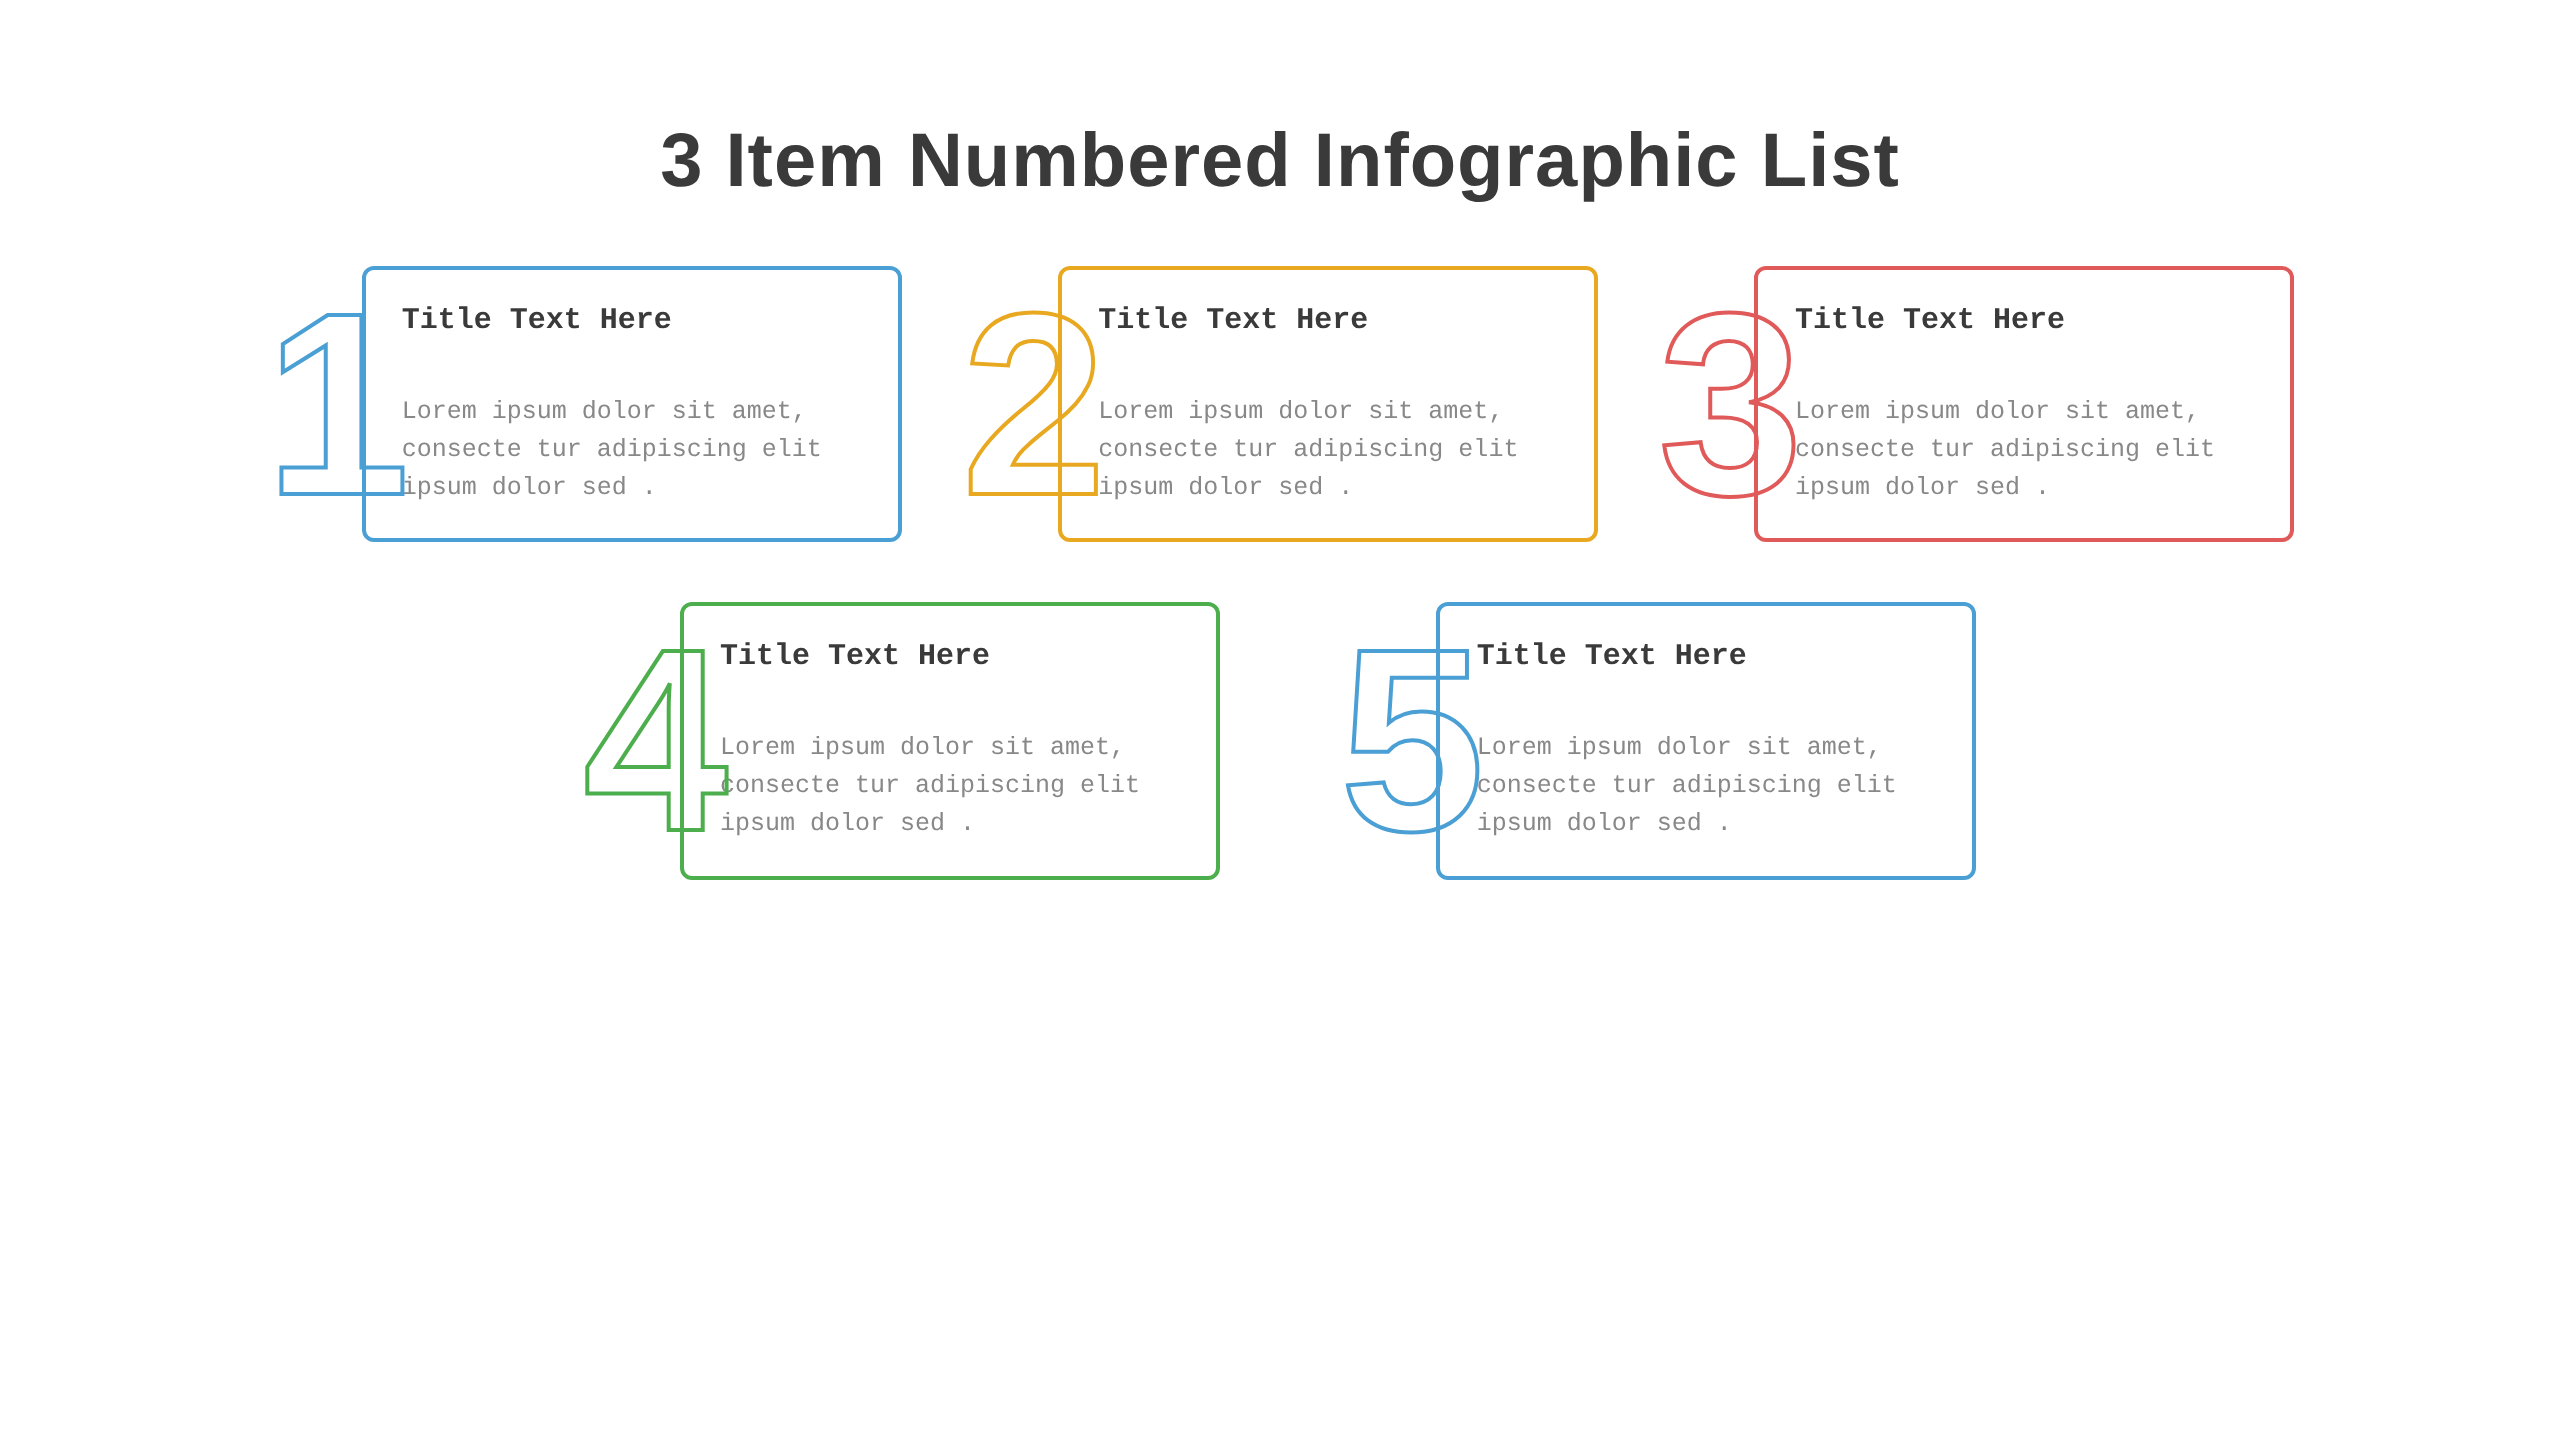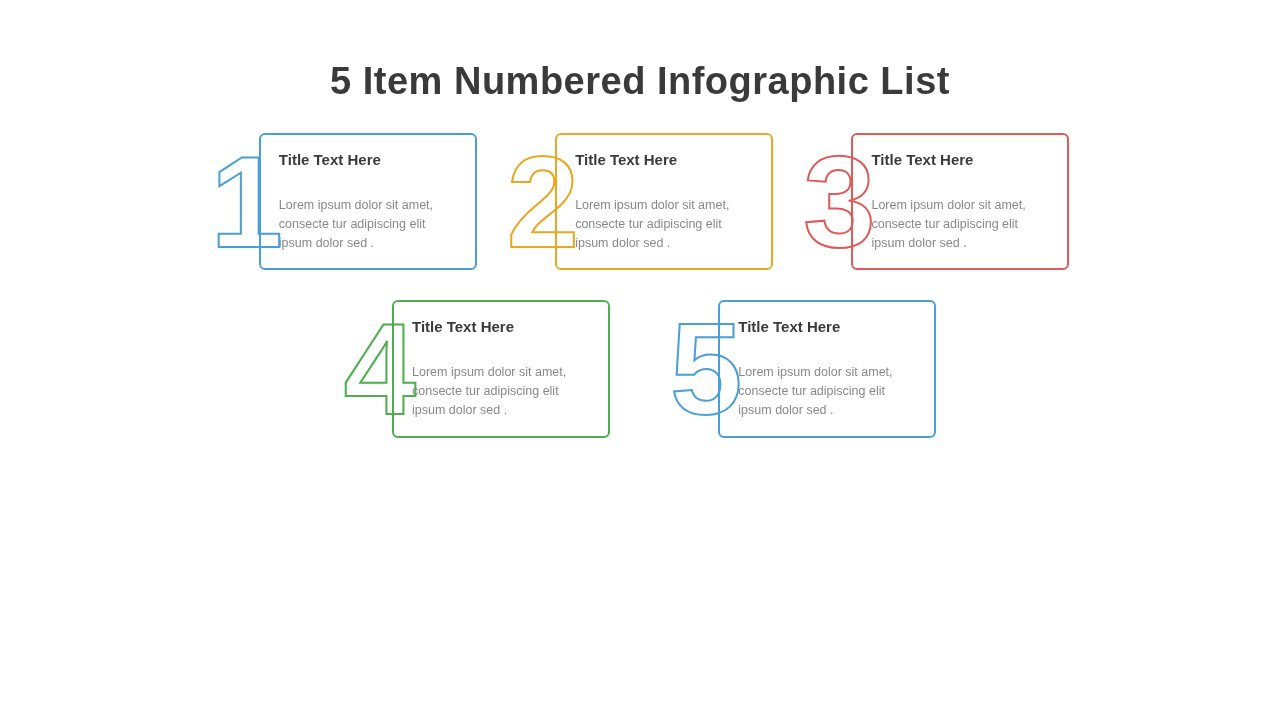--- a/index.html
+++ b/index.html
@@ -60,24 +60,25 @@
 
     .big-number.blue { -webkit-text-stroke-color: #4a9fd4; }
     .big-number.yellow { -webkit-text-stroke-color: #e8a820; }
     .big-number.red { -webkit-text-stroke-color: #e05a5a; }
     .big-number.green { -webkit-text-stroke-color: #4cae4c; }
     .big-number.teal { -webkit-text-stroke-color: #4a9fd4; }
 
     .text-box {
       border-radius: 6px;
       padding: 16px 18px;
-      width: 218px;
+      width: 270px;
       min-height: 100px;
       position: relative;
       margin-left: -20px;
+      font-family: Liberation Mono, monospace;
     }
 
     .text-box.blue { border: 2px solid #4a9fd4; }
     .text-box.yellow { border: 2px solid #e8a820; }
     .text-box.red { border: 2px solid #e05a5a; }
     .text-box.green { border: 2px solid #4cae4c; }
     .text-box.teal { border: 2px solid #4a9fd4; }
 
     .item-title {
       font-size: 15px;
@@ -96,21 +97,21 @@
     }
 
     .item-spacer {
       width: 30px;
       flex-shrink: 0;
     }
   </style>
 </head>
 <body>
 
-<h1 class="slide-title">5 Item Numbered Infographic List</h1>
+<h1 class="slide-title">3 Item Numbered Infographic List</h1>
 
 <div class="top-row">
 
   <div class="item">
     <span class="big-number blue">1</span>
     <div class="text-box blue">
       <div class="item-title">Title Text Here</div>
       <div class="item-desc">Lorem ipsum dolor sit amet, consecte tur adipiscing elit ipsum dolor sed .</div>
     </div>
   </div>

